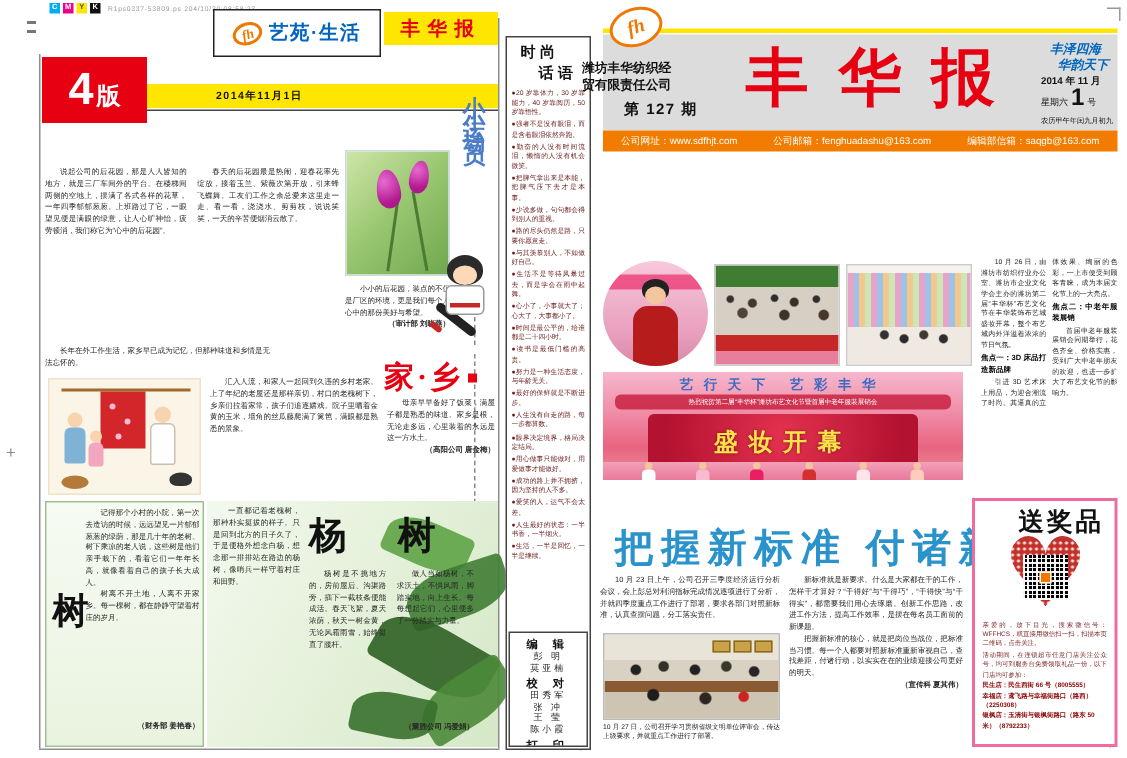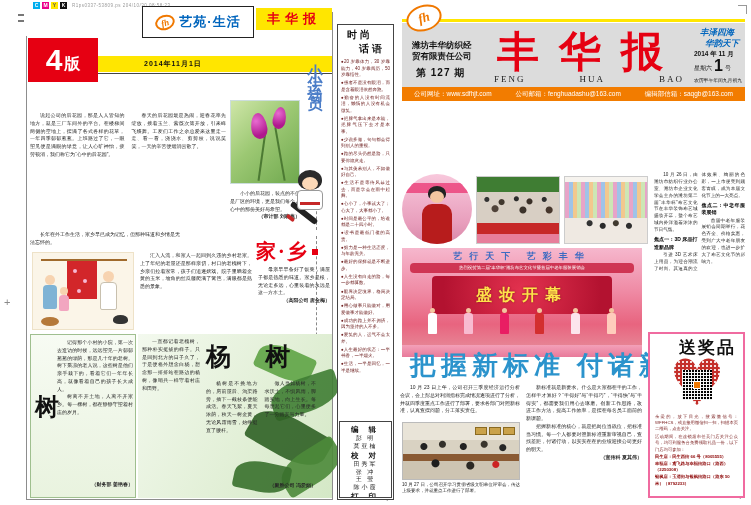--- a/index.html
+++ b/index.html
@@ -359,31 +359,26 @@
       </div>
     <div class="staff-label">打 印</div>
 
   </div>
 
   <div class="abs yline" style="left:402px;top:19px;width:343px;height:3px"></div>
   <div class="abs mast" style="left:402px;top:23px;width:343px;height:64px"></div>
   <div class="abs logo-oval" style="left:406px;top:5px;width:36px;height:26px;background:#fff">
     <b style="font-size:13px">fh</b>
   </div>
-  <div class="abs company" style="left:412px;top:40px;width:80px">
+  <div class="abs company" style="left:388px;top:40px;width:80px">
     <div>潍坊丰华纺织经</div>
     <div>贸有限责任公司</div>
   </div>
   <div class="abs issue" style="left:416px;top:66px">第 127 期</div>
   <div class="abs bigtitle" style="left:484px;top:24px;width:212px">丰华报</div>
-  <div class="abs pinyin" style="left:494px;top:74px;width:190px">
-    <span>FENG</span>
-    <span>HUA</span>
-    <span>BAO</span>
-  </div>
   <div class="abs slogan" style="left:700px;top:27px;width:44px">
     <div>丰泽四海</div>
     <div style="padding-left:5px">华韵天下</div>
   </div>
   <div class="abs mdate1" style="left:694px;top:50px">2014 年 11 月</div>
   <div class="abs mweek" style="left:694px;top:59px">
     <span>星期六</span>
     <span class="one">1</span>
     <span>号</span>
   </div>
@@ -405,21 +400,21 @@
   <div class="abs photo3" style="left:564px;top:176px;width:84px;height:68px"></div>
 
   <div class="abs t46" style="left:654px;top:172px;width:91px;height:158px;column-count:2;column-gap:4px">
     <p>10 月 26 日，由潍坊市纺织行业办公室、潍坊市企业文化学会主办的潍坊第二届“丰华杯”布艺文化节在丰华装饰布艺城盛妆开幕，整个布艺城内外洋溢着浓浓的节日气氛。</p>
     <div class="focus">焦点一：3D 床品打造新品牌</div>
     <p>引进 3D 艺术床上用品，为迎合潮流了时尚。其逼真的立体效果、绚丽的色彩，一上市便受到顾客青睐，成为本届文化节上的一大亮点。</p>
     <div class="focus">焦点二：中老年服装展销</div>
     <p>首届中老年服装展销会同期举行，花色齐全、价格实惠，受到广大中老年朋友的欢迎，也进一步扩大了布艺文化节的影响力。</p>
   </div>
 
-  <div class="abs stage" style="left:402px;top:248px;width:240px;height:109px">
+  <div class="abs stage" style="left:402px;top:248px;width:240px;height:72px">
     <div class="stage-deco">艺行天下 艺彩丰华</div>
     <div class="stage-banner">热烈祝贺第二届“丰华杯”潍坊布艺文化节暨首届中老年服装展销会</div>
     <div class="stage-backdrop">
       <span class="stage-title">盛妆开幕</span>
     </div>
     <div class="stage-floor"></div>
     <div class="models">
       <span class="model">
           <span class="mh"></span>
           <span class="mb" style="background:#fff"></span>

